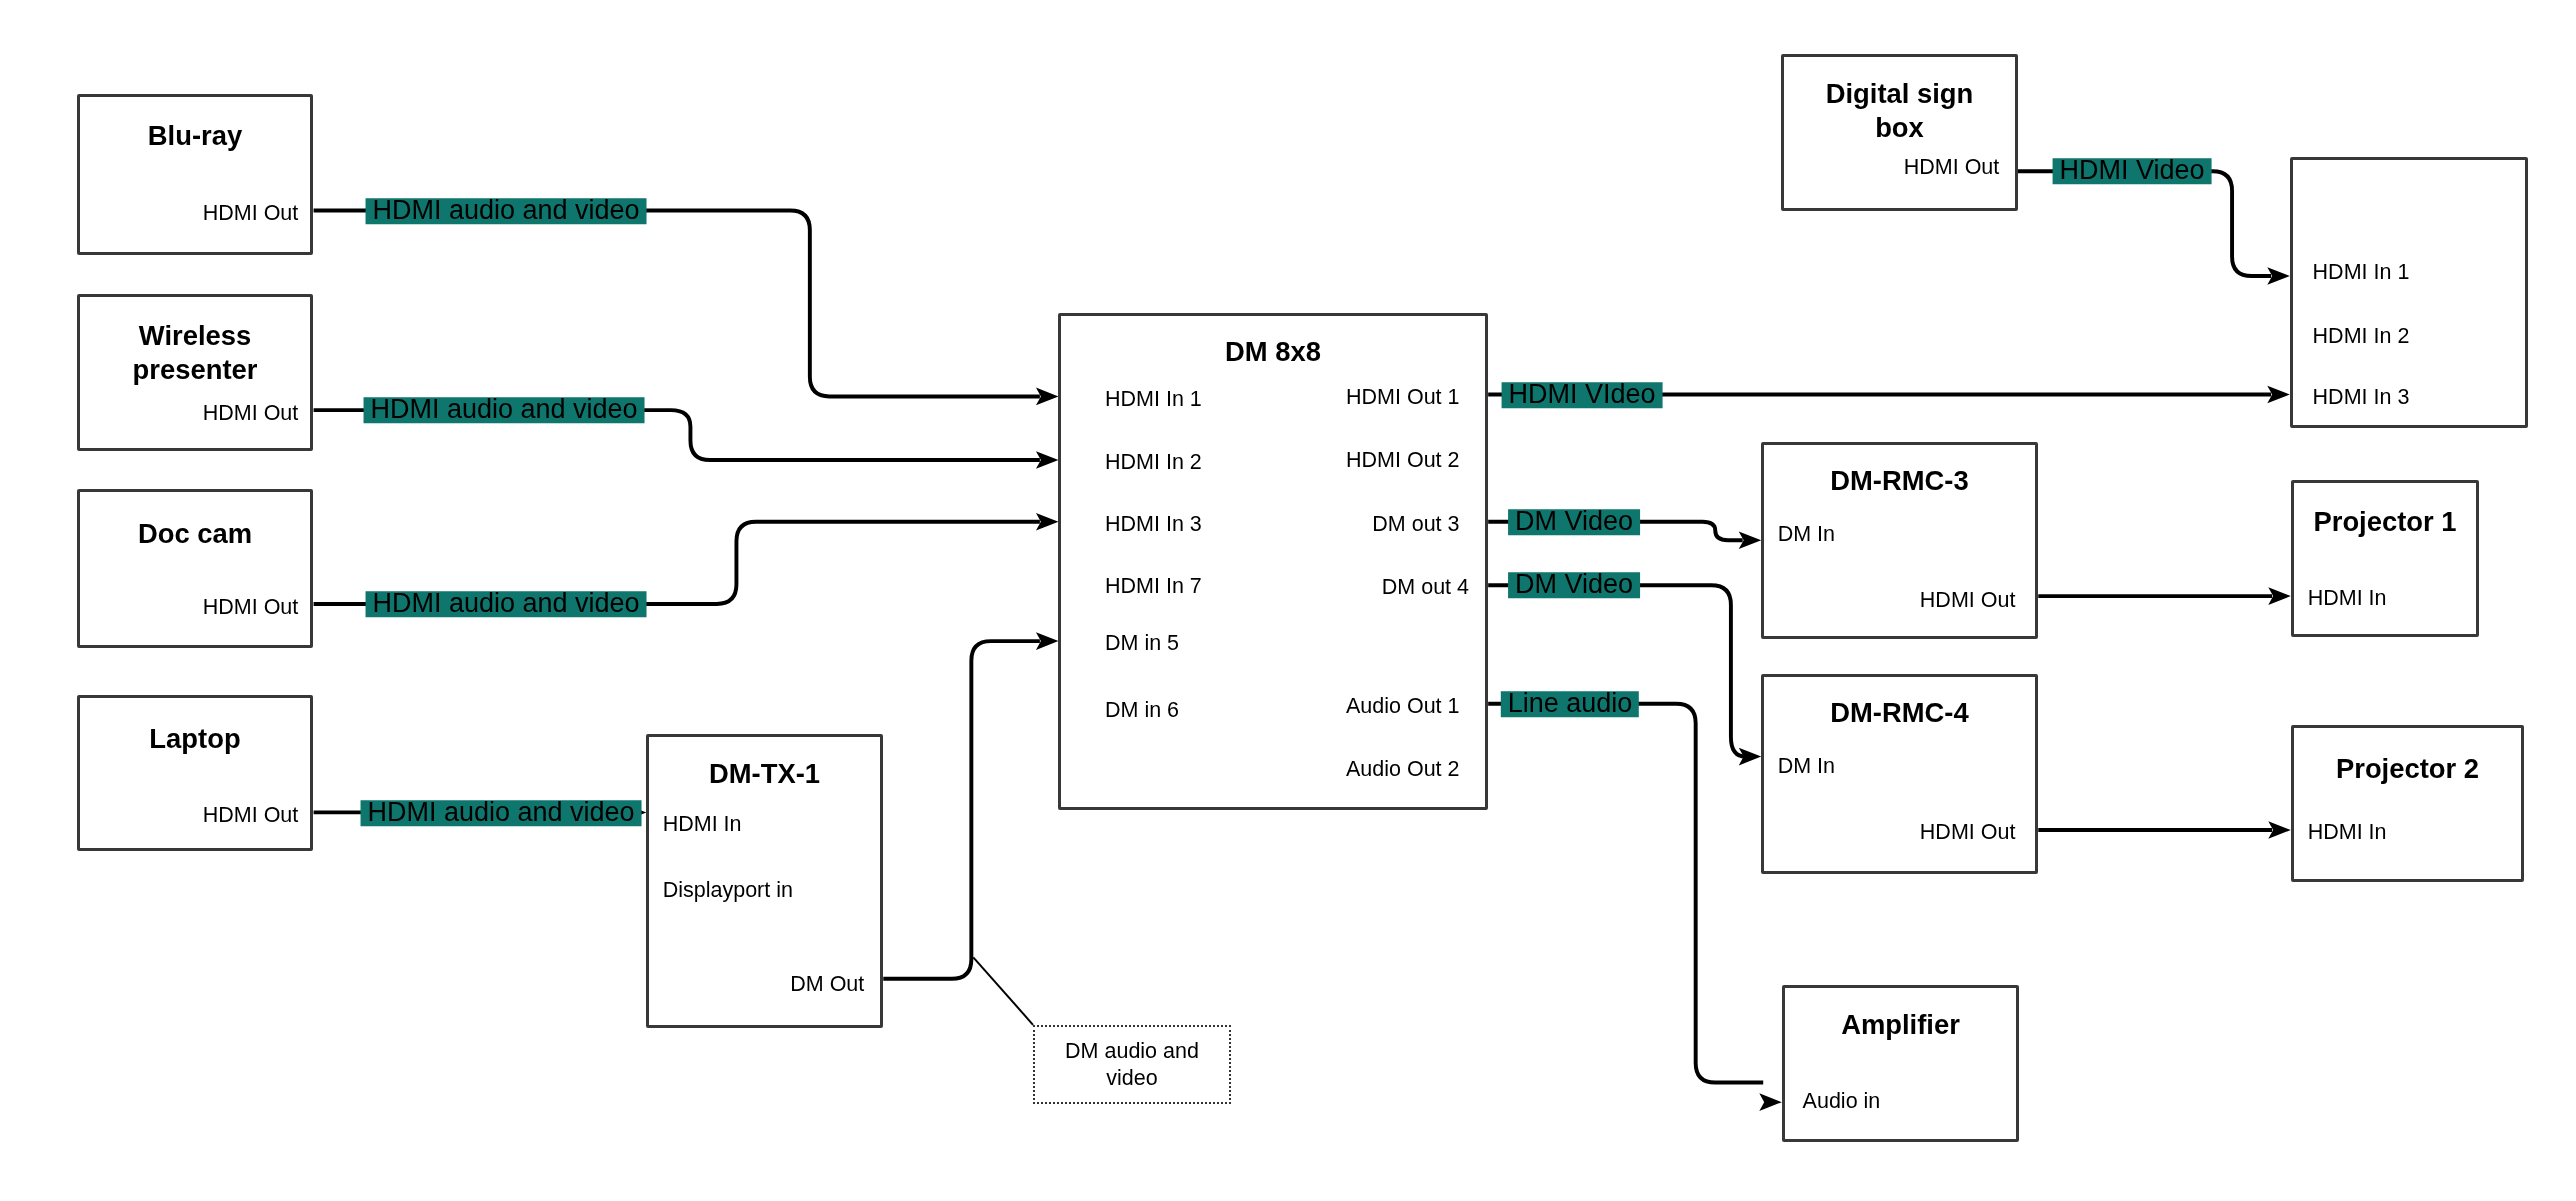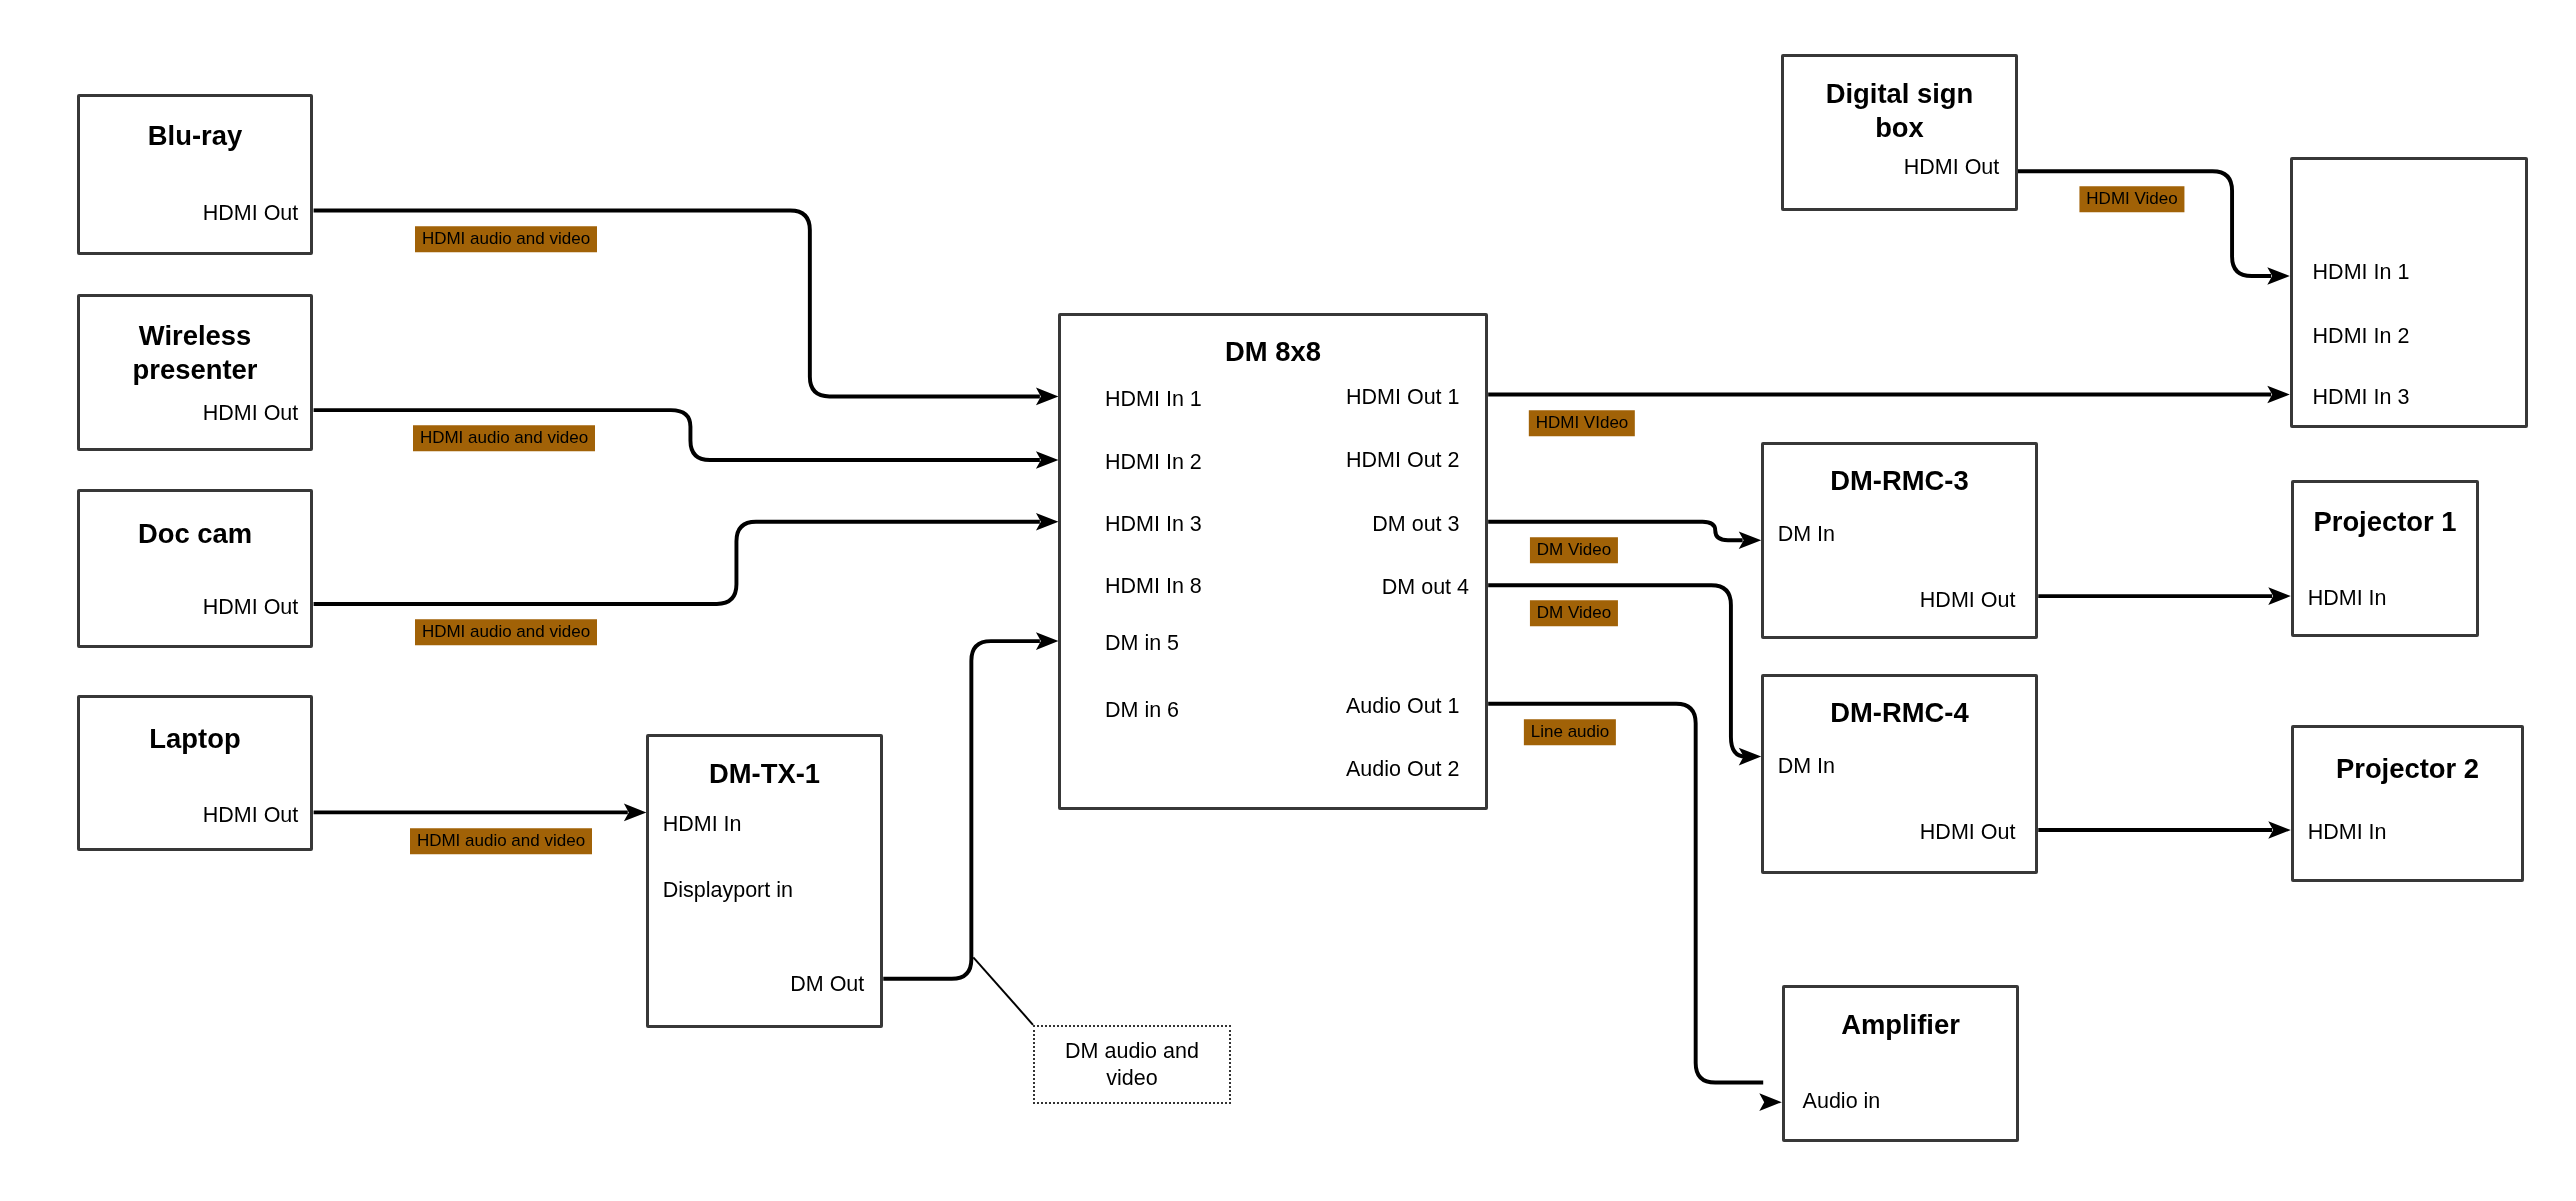--- a/index.html
+++ b/index.html
@@ -9,21 +9,21 @@
   #wires{position:absolute;left:0;top:0;z-index:1;}
   .node{position:absolute;box-sizing:border-box;background:#fff;
         border:3.9px solid #383838;border-radius:2px;z-index:2;}
   .title{position:absolute;left:0;right:0;text-align:center;
          font-weight:700;font-size:27.4px;line-height:33px;white-space:nowrap;}
   .title2{position:absolute;left:0;right:0;text-align:center;
           font-weight:700;font-size:27.4px;line-height:34px;}
   .title2 div{white-space:nowrap;}
   .port{position:absolute;font-size:21.5px;line-height:27.4px;white-space:nowrap;}
   .wlabel{position:absolute;transform:translate(-50%,-50%);z-index:3;
-          background:#a16207;padding:0 6.9px;font-size:17px;line-height:25.5px;white-space:nowrap;margin-top:28px;}
+          background:#0f766e;padding:0 6.9px;font-size:27px;line-height:25.5px;white-space:nowrap;}
   .note{position:absolute;box-sizing:border-box;border:2px dotted #333;background:#fff;
         display:flex;flex-direction:column;align-items:center;justify-content:center;
         font-size:21.5px;line-height:26.4px;z-index:2;}
 </style>
 </head>
 <body>
 
 <div id="canvas">
 
   <svg id="wires" width="2576" height="1201" viewBox="0 0 2631 1227">
@@ -86,21 +86,21 @@
     <div class="port" style="top:74px;left:13.7px">HDMI In</div>
     <div class="port" style="top:140px;left:13.7px">Displayport in</div>
     <div class="port" style="top:234px;right:15.7px">DM Out</div>
   </div>
 
   <div class="node" style="left:1058px;top:313px;width:430px;height:497px">
     <div class="title" style="top:18.6px">DM 8x8</div>
     <div class="port" style="top:70px;left:44px">HDMI In 1</div>
     <div class="port" style="top:133px;left:44px">HDMI In 2</div>
     <div class="port" style="top:195px;left:44px">HDMI In 3</div>
-    <div class="port" style="top:257px;left:44px">HDMI In 8</div>
+    <div class="port" style="top:257px;left:44px">HDMI In 7</div>
     <div class="port" style="top:314px;left:44px">DM in 5</div>
     <div class="port" style="top:381px;left:44px">DM in 6</div>
     <div class="port" style="top:68px;right:25.5px">HDMI Out 1</div>
     <div class="port" style="top:131px;right:25.5px">HDMI Out 2</div>
     <div class="port" style="top:195px;right:25.5px">DM out 3</div>
     <div class="port" style="top:258px;right:16px">DM out 4</div>
     <div class="port" style="top:377px;right:25.5px">Audio Out 1</div>
     <div class="port" style="top:440px;right:25.5px">Audio Out 2</div>
   </div>
 

